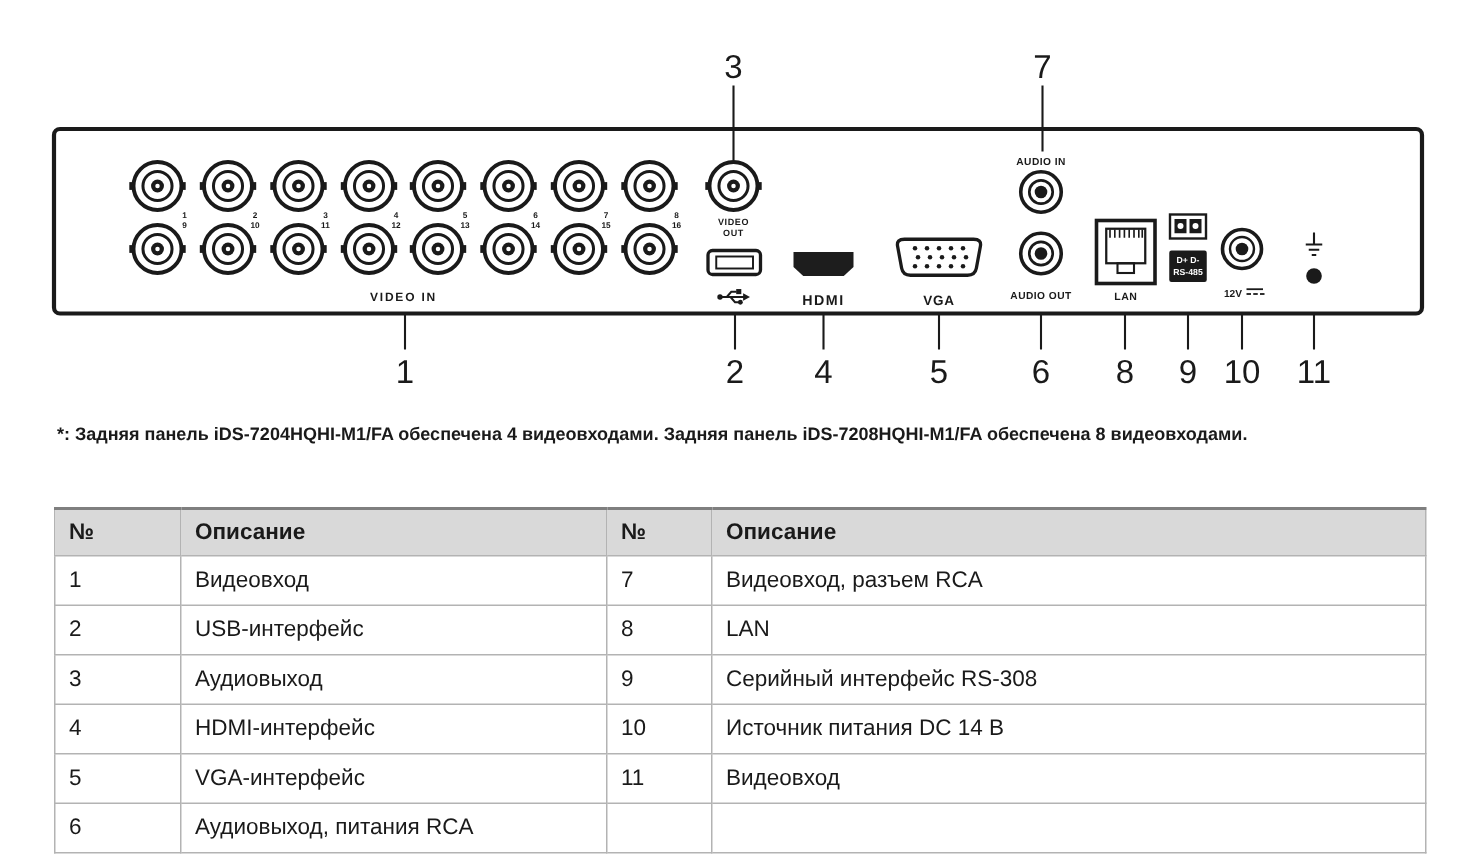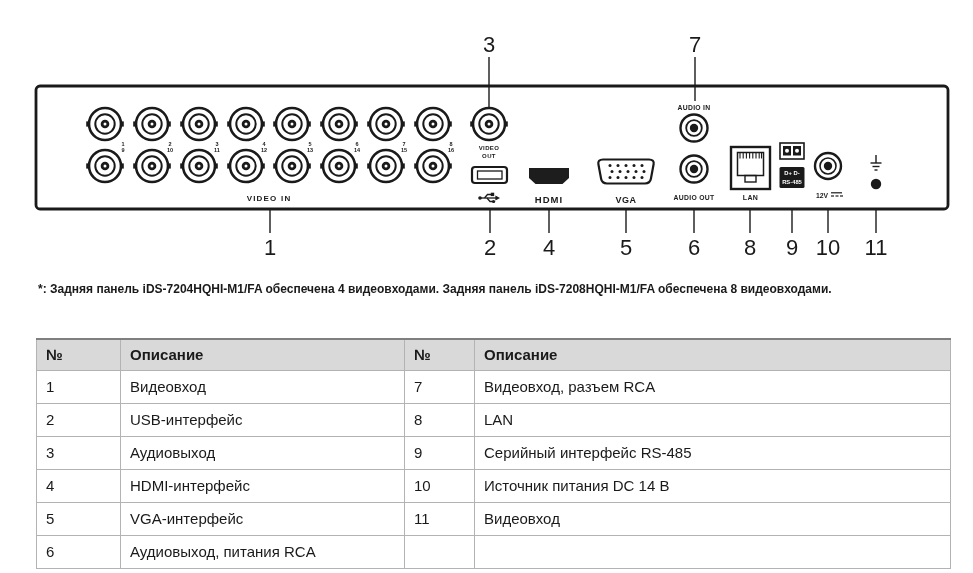--- a/index.html
+++ b/index.html
@@ -273,21 +273,21 @@
       <tr>
         <td>2</td>
         <td>USB-интерфейс</td>
         <td>8</td>
         <td>LAN</td>
       </tr>
       <tr>
         <td>3</td>
         <td>Аудиовыход</td>
         <td>9</td>
-        <td>Серийный интерфейс RS-485</td>
+        <td>Серийный интерфейс RS-308</td>
       </tr>
       <tr>
         <td>4</td>
         <td>HDMI-интерфейс</td>
         <td>10</td>
         <td>Источник питания DC 14 В</td>
       </tr>
       <tr>
         <td>5</td>
         <td>VGA-интерфейс</td>

